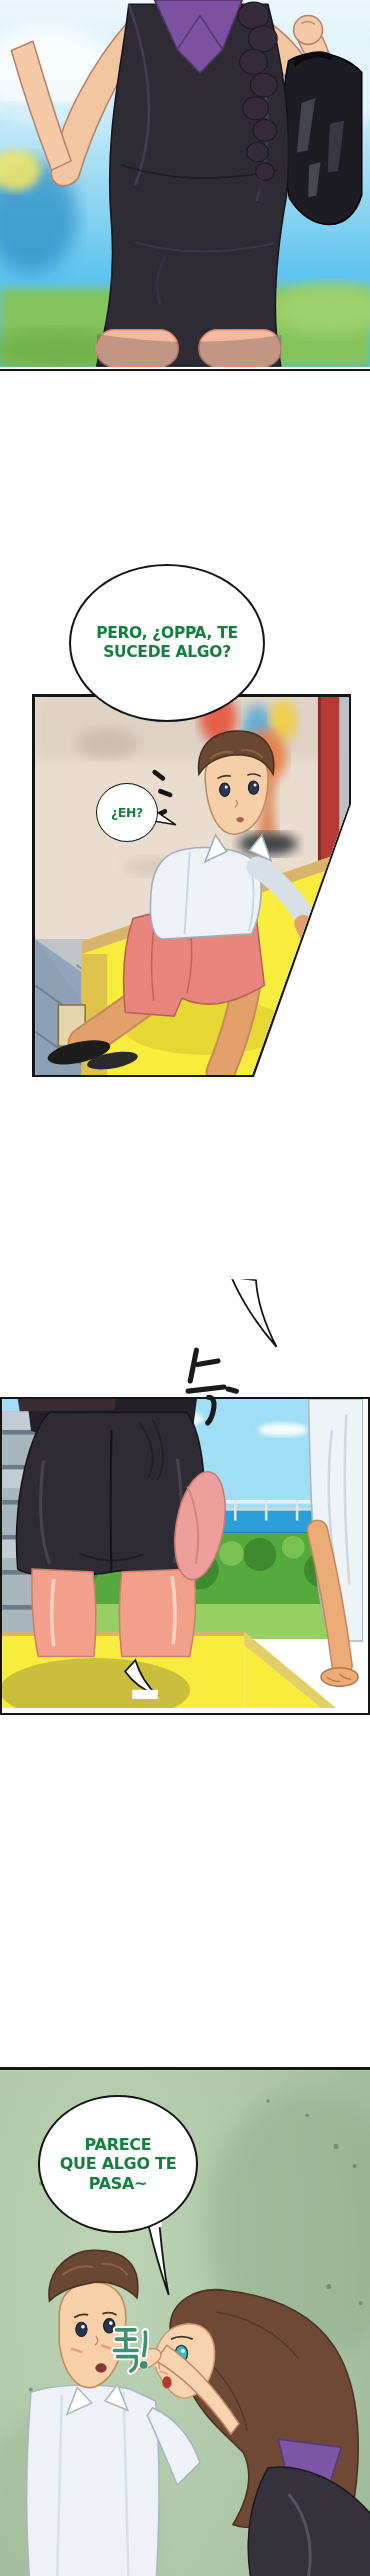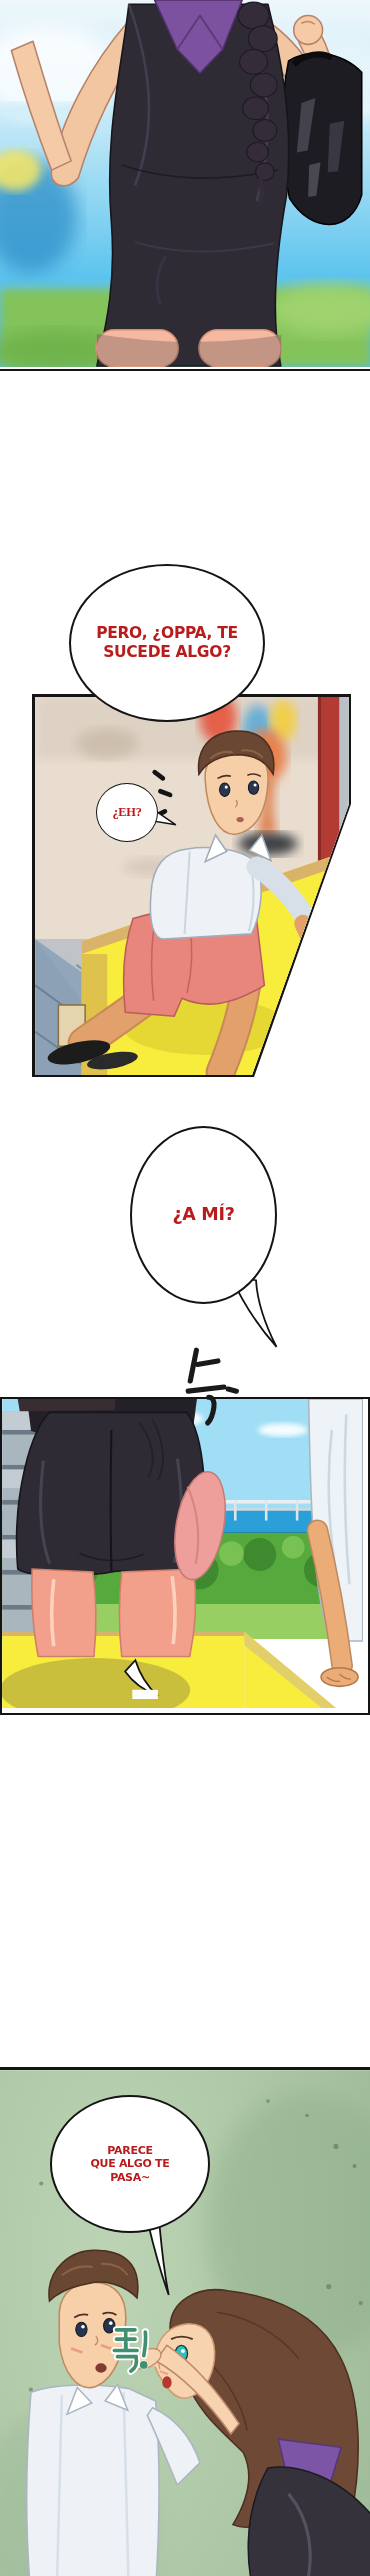--- a/index.html
+++ b/index.html
@@ -2,29 +2,29 @@
 <html style="font-size:8.2px"><head>
 <meta charset="utf-8">
 <style>
   html,body{margin:0;padding:0;background:#ffffff;}
   #page{position:relative;width:371px;height:3709px;background:#ffffff;overflow:hidden;
         font-family:"DejaVu Sans",sans-serif;}
   .panel{position:absolute;overflow:hidden;background:#fff;}
   .panel svg{display:block;}
   .bubble{position:absolute;background:#ffffff;border:2.1px solid #141414;border-radius:50%;
           display:flex;align-items:center;justify-content:center;text-align:center;
-          font-weight:bold;color:#b91c1c;white-space:pre-line;z-index:30;line-height:1.22;
+          font-weight:bold;color:#15803d;white-space:pre-line;z-index:30;line-height:1.22;
           letter-spacing:-0.3px;}
   .tail{position:absolute;z-index:29;overflow:visible;}
   .sfx{position:absolute;z-index:22;overflow:visible;}
   .b-pero {left:69px;top:564px;width:192px;height:154px;font-size:15.5px;}
-  .b-eh   {left:96px;top:783px;width:60px;height:57px;font-size:12.4px;font-family:Liberation Serif, serif;}
+  .b-eh   {left:96px;top:783px;width:60px;height:57px;font-size:12.4px;}
   .b-ami  {left:130px;top:1126px;width:143px;height:174px;font-size:17.5px;}
   .b-si   {left:116px;top:1680px;width:130px;height:81px;font-size:16.5px;}
-  .b-parece{left:50px;top:2095px;width:156px;height:134px;font-size:11px;}
+  .b-parece{left:38px;top:2095px;width:156px;height:134px;font-size:16px;}
 </style>
 </head>
 <body>
 
 <div id="page">
 
   <div class="panel" style="left:0;top:0;width:371px;height:369px;border-bottom:2.6px solid #141414;">
     <svg width="371" height="367" viewBox="0 0 720 712">
       <defs>
         <filter id="blur18">
@@ -192,23 +192,20 @@
   </div>
 
   <div class="bubble b-eh" style="border-width:1.8px;">
     <span class="btxt">¿EH?</span>
   </div>
   <svg class="tail" style="left:149px;top:803px;" width="31" height="26" viewBox="0 0 60 50">
     <polygon points="2,8 52,42 4,34" fill="#ffffff" stroke="#141414" stroke-width="3"></polygon>
     <rect x="0" y="8" width="8" height="26" fill="#ffffff"></rect>
   </svg>
 
-  <div class="bubble b-ami">
-    <span class="btxt">¿A MÍ?</span>
-  </div>
   <svg class="tail" style="left:227px;top:1272px;" width="57" height="77" viewBox="0 0 110 150">
     <path d="M8,10 C30,60 60,105 96,146 C70,95 58,50 56,16 Z" fill="#ffffff" stroke="#141414" stroke-width="3.5"></path>
     <rect x="6" y="0" width="54" height="14" fill="#ffffff"></rect>
   </svg>
 
   <svg class="sfx" style="left:181px;top:1344px;" width="59" height="82" viewBox="0 0 115 160" stroke="#1a1a1a" stroke-width="10" stroke-linecap="round" fill="none">
     <path d="M30,12 L18,72"></path>
     <path d="M32,40 L72,33"></path>
     <path d="M14,92 L84,84"></path>
     <path d="M92,88 L108,92"></path>

